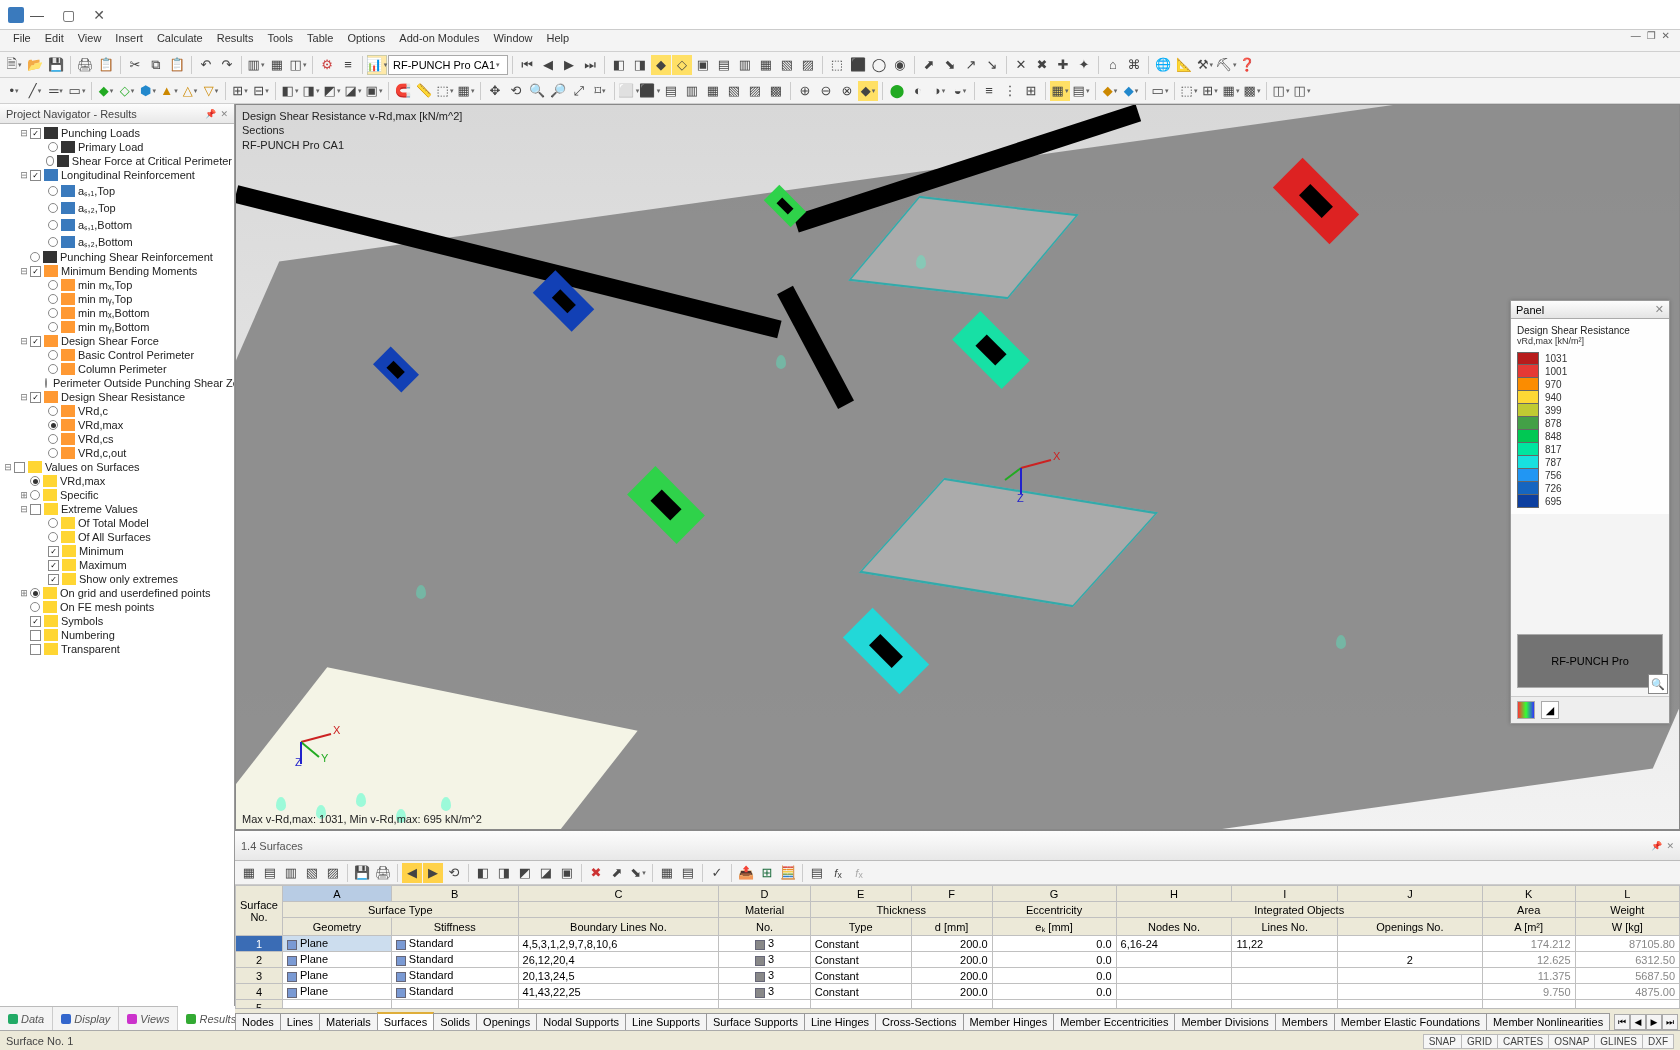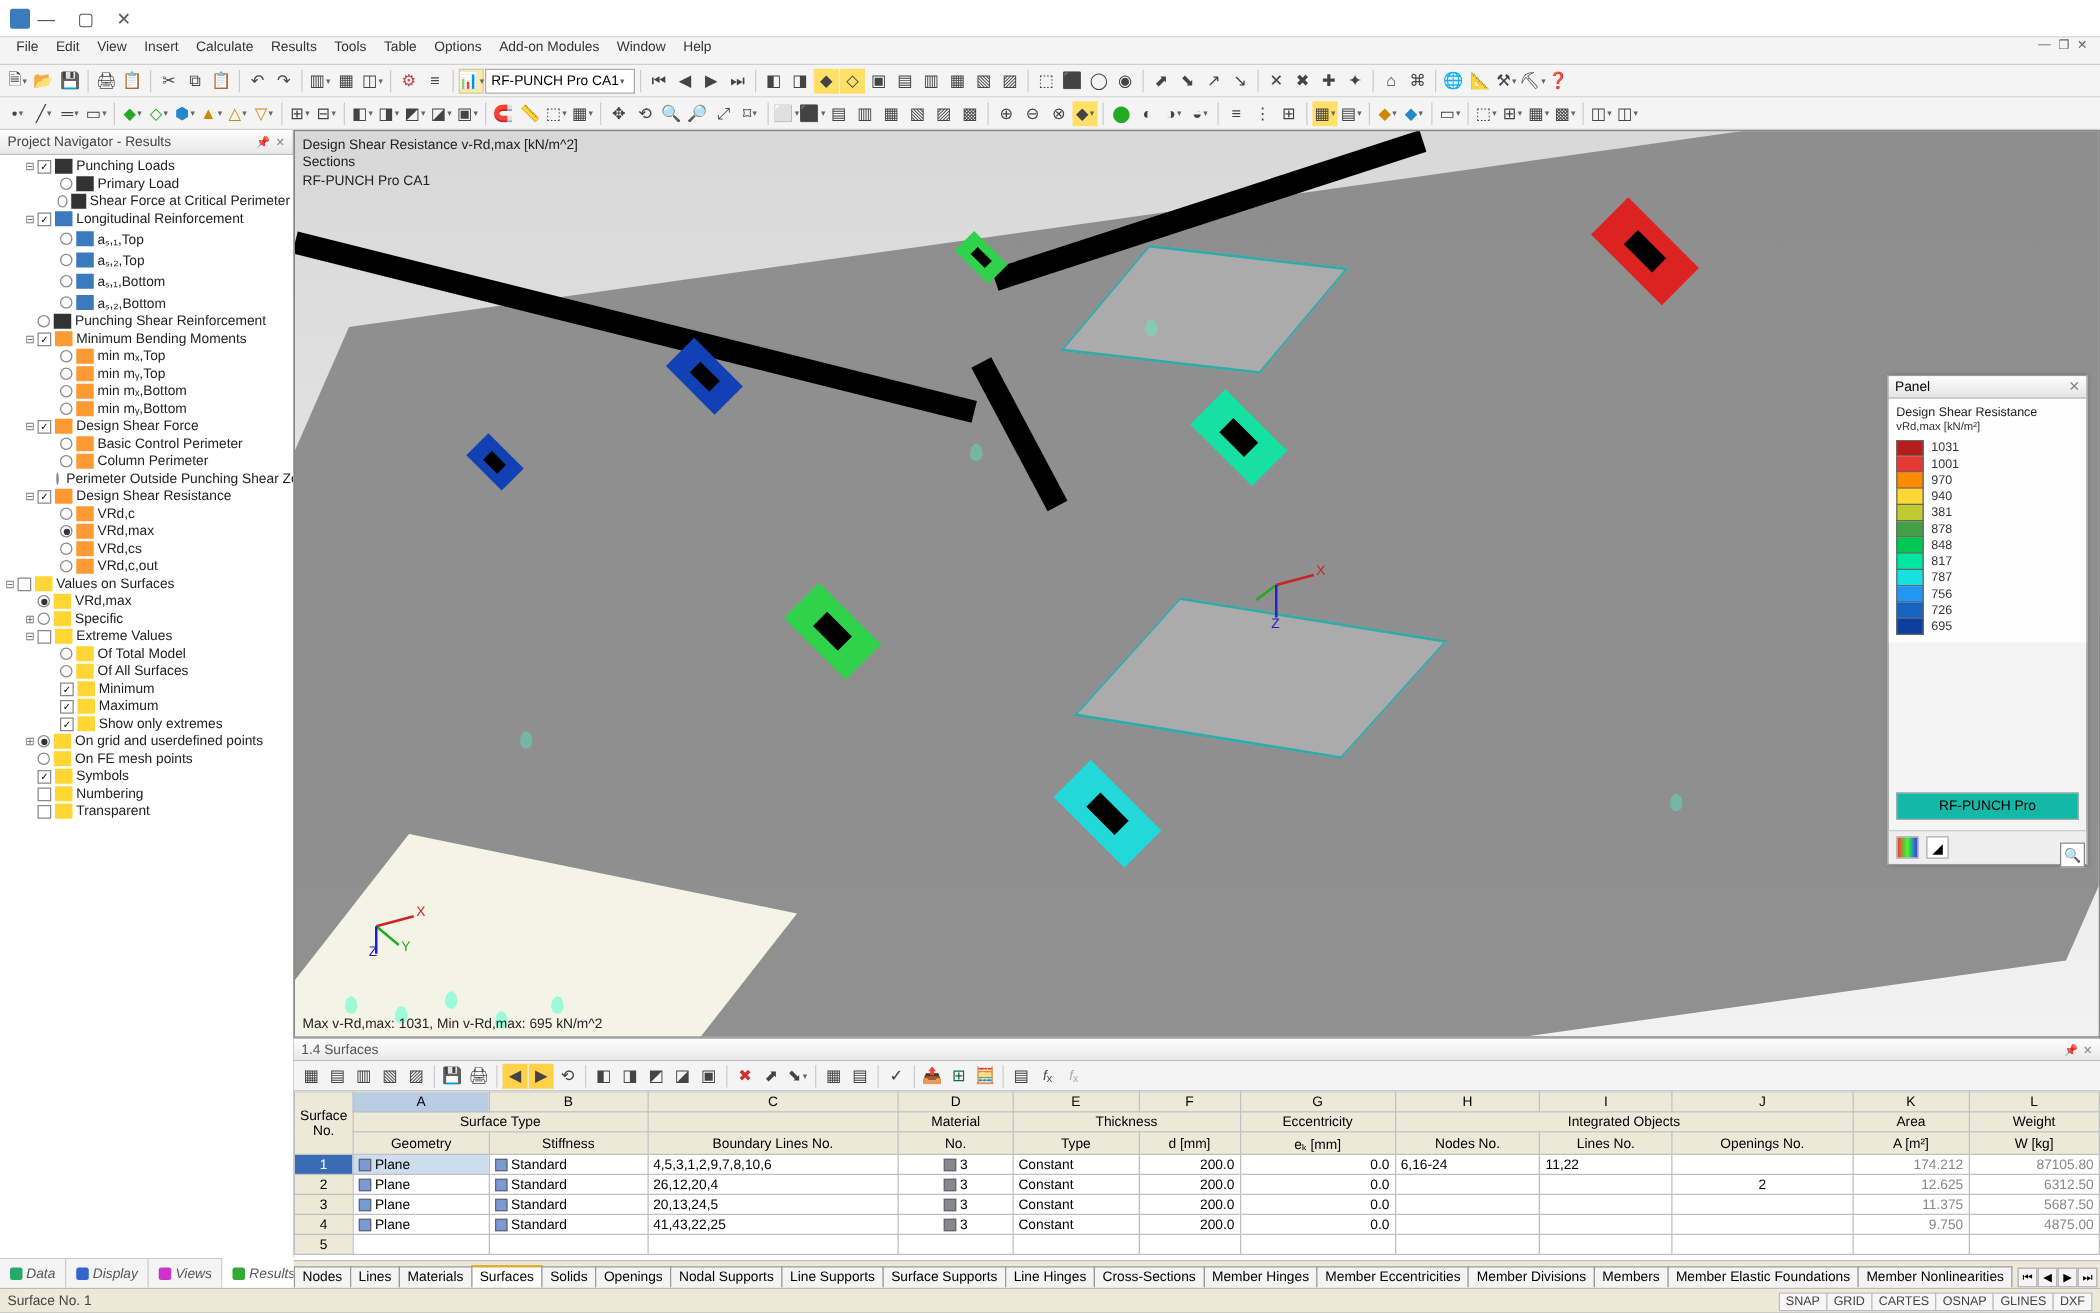--- a/index.html
+++ b/index.html
@@ -76,28 +76,28 @@
 .panel { position:absolute; right:10px; top:300px; width:160px; background:#f4f4f4; border:1px solid #999; z-index:20; box-shadow:0 0 4px rgba(0,0,0,.2);}
 .panel-title { background: linear-gradient(#fdfdfd,#e4e4e4); height:18px; display:flex; align-items:center; padding:0 5px; font-size:11px; border-bottom:1px solid #aaa; }
 .panel-title .sp { margin-left:auto; cursor:pointer; color:#888; font-size:11px;}
 .panel-body { padding:6px; background:#fefefe; font-size:10px; }
 .panel-body .hdg { font-size:10px; color:#222; }
 .panel-body .sub { font-size:9px; color:#333; margin-bottom:6px;}
 .scale-row { display:flex; align-items:center; gap:6px; margin:0; height:13px; }
 .scale-row .sw { width:22px; height:13px; border:1px solid #666; border-top:none;}
 .scale-row:first-child .sw{border-top:1px solid #666;}
 .scale-row .val { font-size:10px; color:#333; }
-.panel .linkbtn { margin:120px 6px 8px 6px; border:1px solid #aaa; background:#14b8a6; text-align:center; padding:4px; font-size:11px; cursor:pointer;}
+.panel .linkbtn { margin:120px 6px 8px 6px; border:1px solid #aaa; background:#737373; text-align:center; padding:20px; font-size:11px; cursor:pointer;}
 .panel-icons { display:flex; gap:6px; padding:4px 6px; border-top:1px solid #ccc; background:#eee;}
 .panel-icons .pi { width:18px; height:18px; border:1px solid #aaa; background:#fff; cursor:pointer; display:inline-flex; align-items:center; justify-content:center; font-size:11px;}
 .panel-right-mini { position:absolute; right:12px; top:674px; width:20px; height:20px; border:1px solid #888; background:#fff; z-index:20; display:flex;align-items:center;justify-content:center;cursor:pointer;}
 
 
 .tablepane { height:200px; background:#f4f4f4; border-top:1px solid #888; display:flex; flex-direction:column; }
-.tp-title { background: linear-gradient(#fdfdfd,#e8e8e8); height:18px; display:flex; align-items:center; padding:0 6px; font-size:11px; color:#555; border-bottom:1px solid #bbb;}
+.tp-title { background: linear-gradient(#fdfdfd,#e8e8e8); height:30px; display:flex; align-items:center; padding:0 6px; font-size:11px; color:#555; border-bottom:1px solid #bbb;}
 .tp-title .sp { margin-left:auto; display:flex; gap:4px;}
 .tp-title .sp span { font-size:9px; color:#888; cursor:pointer;}
 .tp-toolbar { height:24px; display:flex; align-items:center; padding:0 4px; gap:1px; background:#f4f4f4; border-bottom:1px solid #ccc;}
 .tp-grid { flex:1; overflow:auto; background:#fff; }
 table.grid { border-collapse:collapse; width:100%; font-size:11px; }
 table.grid th, table.grid td { border:1px solid #c0c0c0; padding:1px 4px; text-align:center; background:#fff; height:16px;}
 table.grid th { background:#ece9d8; font-weight:normal; }
 table.grid .rowhdr { background:#ece9d8; width:34px;}
 table.grid .colA { background:#b8cce4;}
 table.grid td.left { text-align:left; }
@@ -849,21 +849,21 @@
         <div class="scale-row">
           <span class="sw" style="background: rgb(251, 140, 0);"></span>
           <span class="val">970</span>
         </div>
         <div class="scale-row">
           <span class="sw" style="background: rgb(253, 216, 53);"></span>
           <span class="val">940</span>
         </div>
         <div class="scale-row">
           <span class="sw" style="background: rgb(192, 202, 51);"></span>
-          <span class="val">381</span>
+          <span class="val">399</span>
         </div>
         <div class="scale-row">
           <span class="sw" style="background: rgb(67, 160, 71);"></span>
           <span class="val">878</span>
         </div>
         <div class="scale-row">
           <span class="sw" style="background: rgb(0, 200, 83);"></span>
           <span class="val">848</span>
         </div>
         <div class="scale-row">

